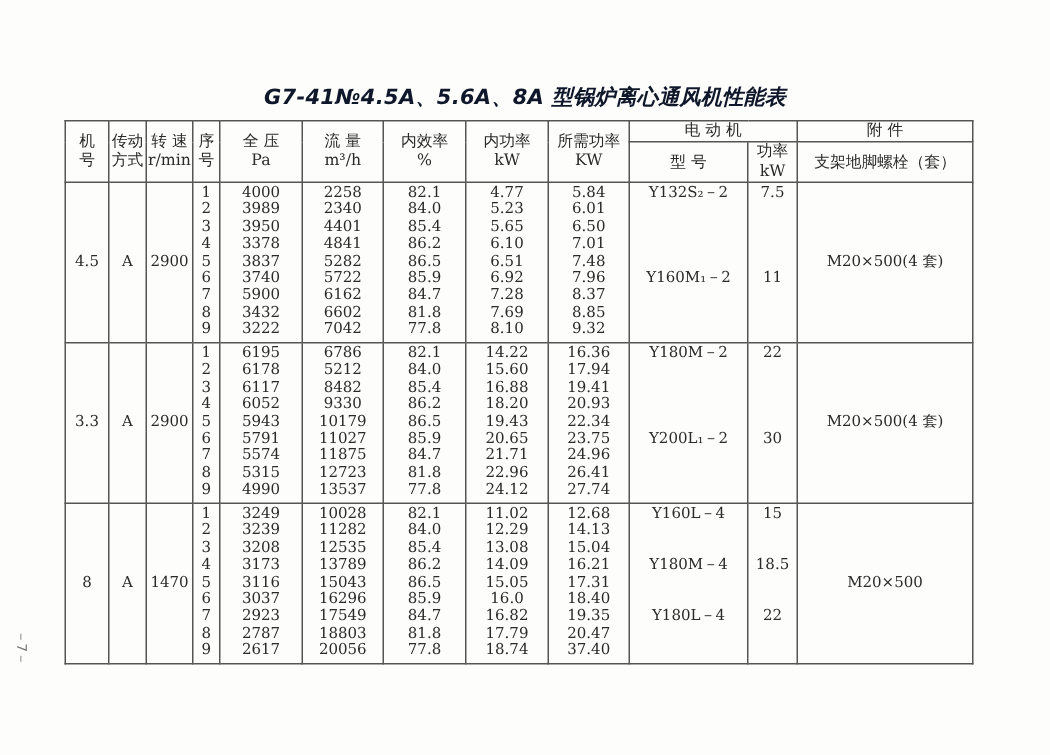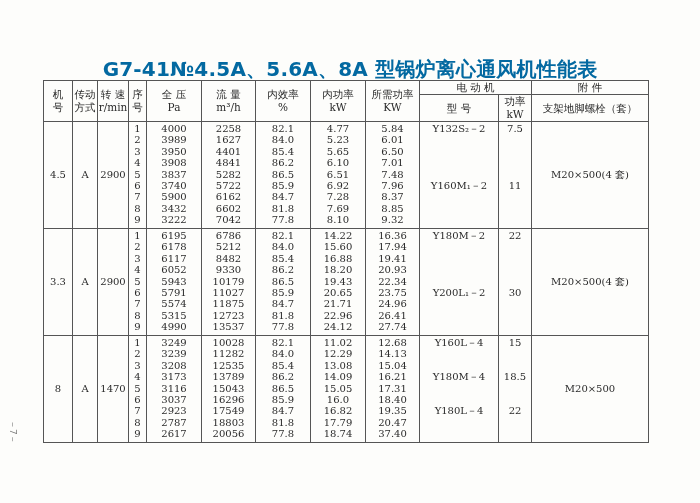--- a/index.html
+++ b/index.html
@@ -2,22 +2,23 @@
 <html><head>
 <meta charset="utf-8">
 <style>
   html, body { margin: 0; padding: 0; }
   body {
     width: 700px; height: 503px; background: #fdfdfb; position: relative; overflow: hidden;
     font-family: "DejaVu Serif", "Liberation Serif", serif; color: #2a2a2a;
   }
   .title {
     position: absolute; left: 0; top: 56px; width: 700px; text-align: center;
-    font-family: "DejaVu Sans", "Liberation Sans", sans-serif; font-size: 20px; font-weight: bold; color: #0369a1;
+    font-family: "DejaVu Sans", "Liberation Sans", sans-serif; font-size: 14px; font-weight: bold; color: #0f172a;
     letter-spacing: 0.2px;
+    font-style: italic;
   }
   table.perf {
     position: absolute; left: 43px; top: 80px; width: 604px;
     border-collapse: collapse; table-layout: fixed;
     font-size: 10px; line-height: 11.4px;
   }
   table.perf td, table.perf th {
     border: 1px solid #555; padding: 0; font-weight: normal; text-align: center; vertical-align: middle;
   }
   table.perf th { font-size: 10.5px; line-height: 13px; }
@@ -114,32 +115,32 @@
             <div>7</div>
             <div>8</div>
             <div>9</div>
           </div>
         </td>
         <td class="cell-group">
           <div class="stack">
             <div>4000</div>
             <div>3989</div>
             <div>3950</div>
-            <div>3908</div>
+            <div>3378</div>
             <div>3837</div>
             <div>3740</div>
             <div>5900</div>
             <div>3432</div>
             <div>3222</div>
           </div>
         </td>
         <td class="cell-group">
           <div class="stack">
             <div>2258</div>
-            <div>1627</div>
+            <div>2340</div>
             <div>4401</div>
             <div>4841</div>
             <div>5282</div>
             <div>5722</div>
             <div>6162</div>
             <div>6602</div>
             <div>7042</div>
           </div>
         </td>
         <td class="cell-group">

